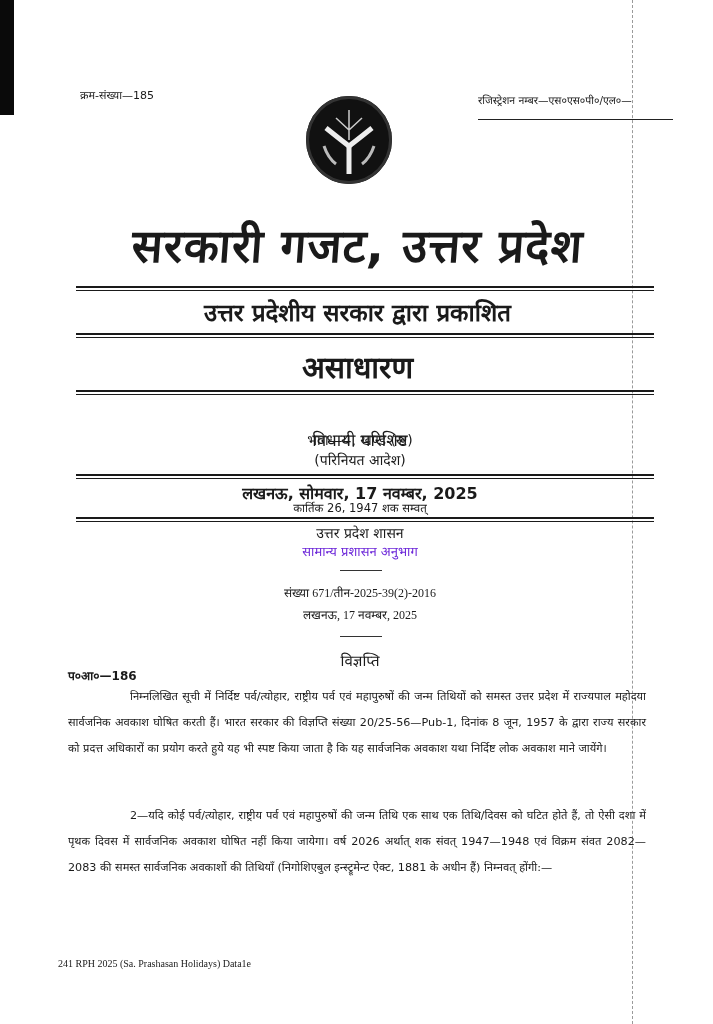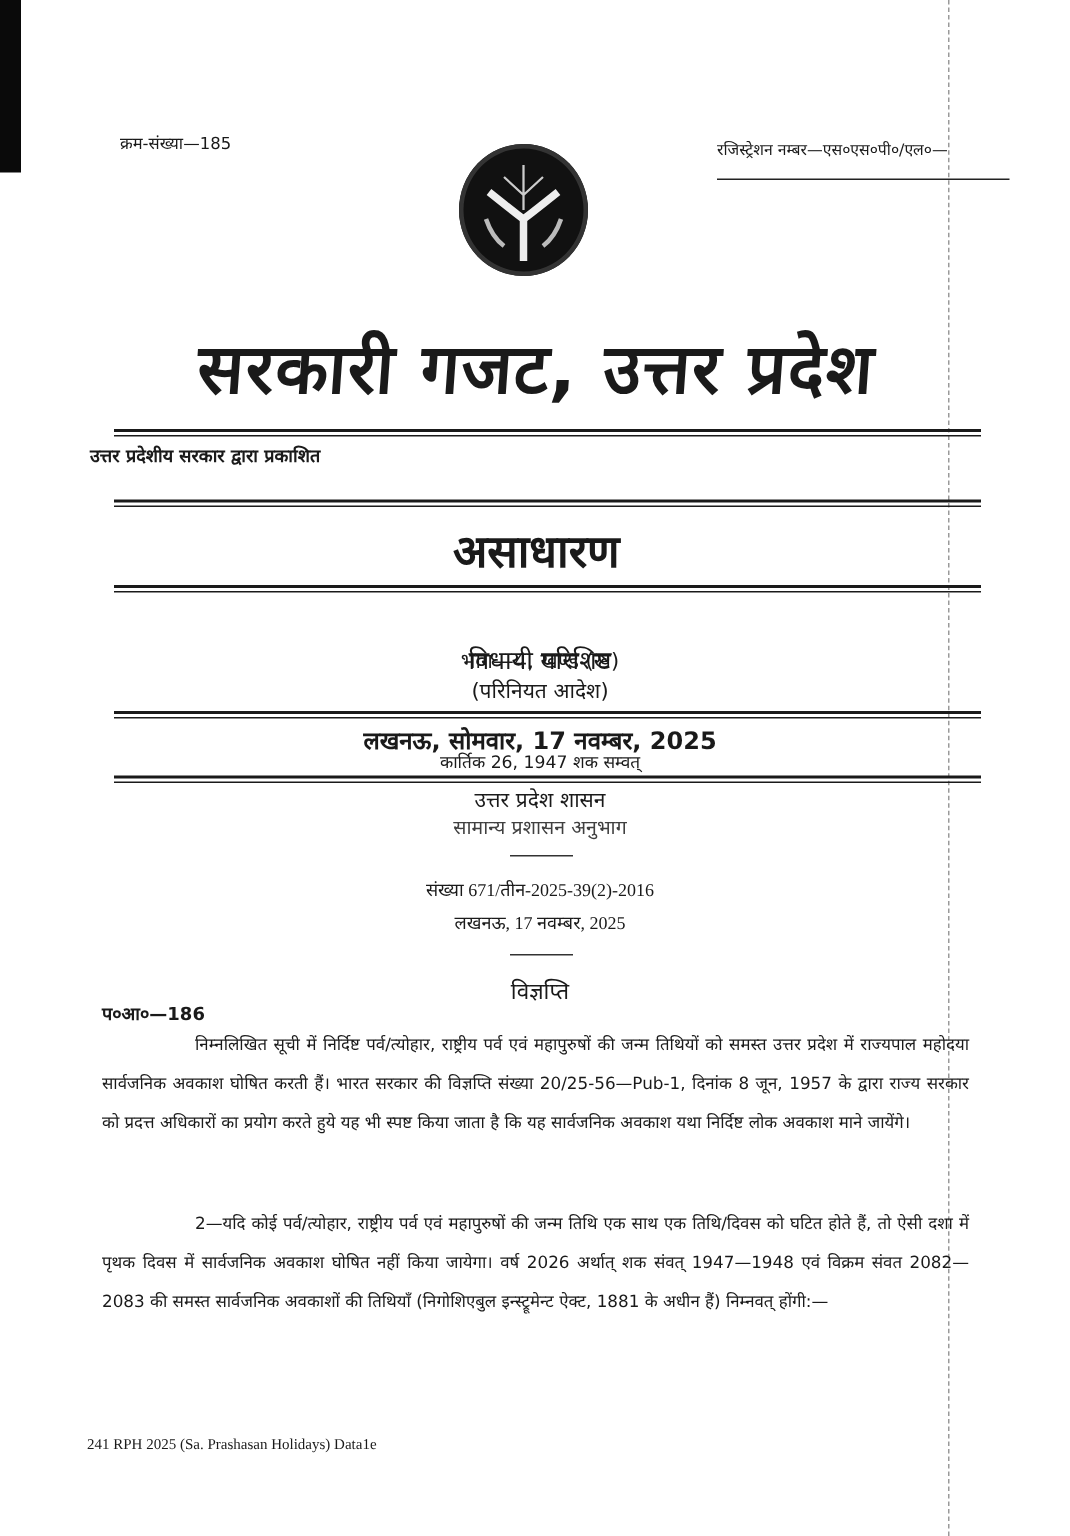--- a/index.html
+++ b/index.html
@@ -14,30 +14,30 @@
     .reg { left:478px; top:94px; width:195px; font-size:10.5px; line-height:13px; }
     .reg .line { display:block; border-bottom:1px solid #222; padding-bottom:12px; margin-bottom:5px; }
     .reg .line.last { border-bottom:none; }
     .emblem { left:306px; top:96px; width:86px; height:88px; border-radius:50%; background:#111;
       box-shadow: inset 0 0 0 3px #333; }
     .emblem svg { width:100%; height:100%; }
     .masthead { left:60px; width:595px; top:218px; text-align:center; font-size:46px; font-weight:bold;
       letter-spacing:1px; transform:skewX(-4deg); line-height:56px; }
     .rule { position:absolute; left:76px; width:578px; height:0; border-top:3px solid #1a1a1a; }
     .rule.double { height:2px; border-top:2px solid #1a1a1a; border-bottom:1px solid #1a1a1a; }
-    .sub1 { left:60px; width:595px; top:295px; text-align:left; font-size:12px; font-weight:bold; }
+    .sub1 { left:60px; width:595px; top:295px; text-align:center; font-size:24px; font-weight:bold; }
     .extra { left:60px; width:595px; top:346px; text-align:center; font-size:30px; font-weight:bold; }
     .center { left:60px; width:600px; text-align:center; }
     .c1 { top:428px; font-size:17px;text-align:center; }
     .c2 { top:430px; font-size:14px; }
     .c3 { top:450px; font-size:14px; }
     .c4 { top:482px; font-size:16px; font-weight:bold; }
     .c5 { top:500px; font-size:11.5px; }
     .c6 { top:523px; font-size:14px; }
-    .c7 { top:542px; font-size:13px; color:#404040; }
+    .c7 { top:542px; font-size:13px; color:#6d28d9; }
     .c8 { top:584px; font-size:12px; font-family:"Liberation Serif", serif; }
     .c9 { top:606px; font-size:12px; font-family:"Liberation Serif", serif; }
     .c10 { top:650px; font-size:15px; }
     .shortline { position:absolute; left:340px; width:42px; border-top:1px solid #333; }
     .ref { left:68px; top:667px; font-size:12px; font-weight:bold; }
     .para { position:absolute; left:68px; width:578px; font-size:11.2px; line-height:26px; text-align:justify; }
     .para .first { text-indent:62px; display:block; }
     .p1 { top:684px; }
     .p2 { top:803px; }
     .footer { left:58px; top:958px; font-size:10px; font-family:"Liberation Serif", serif; }

